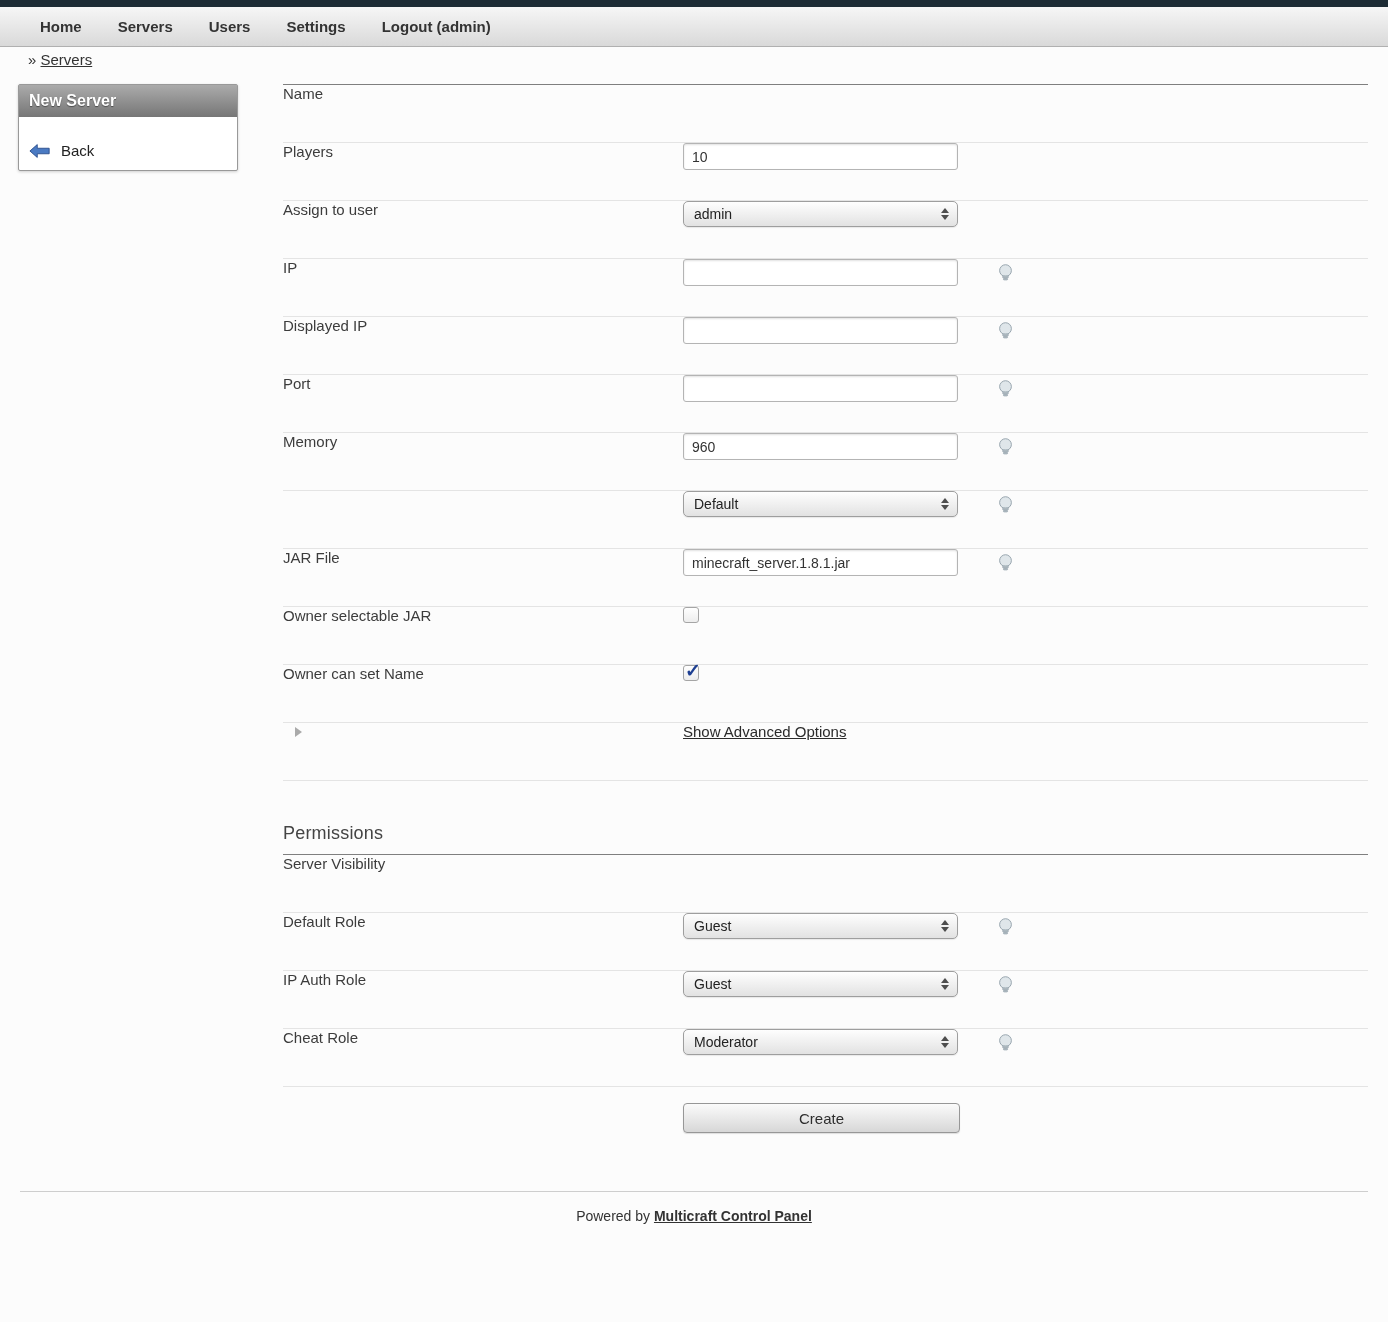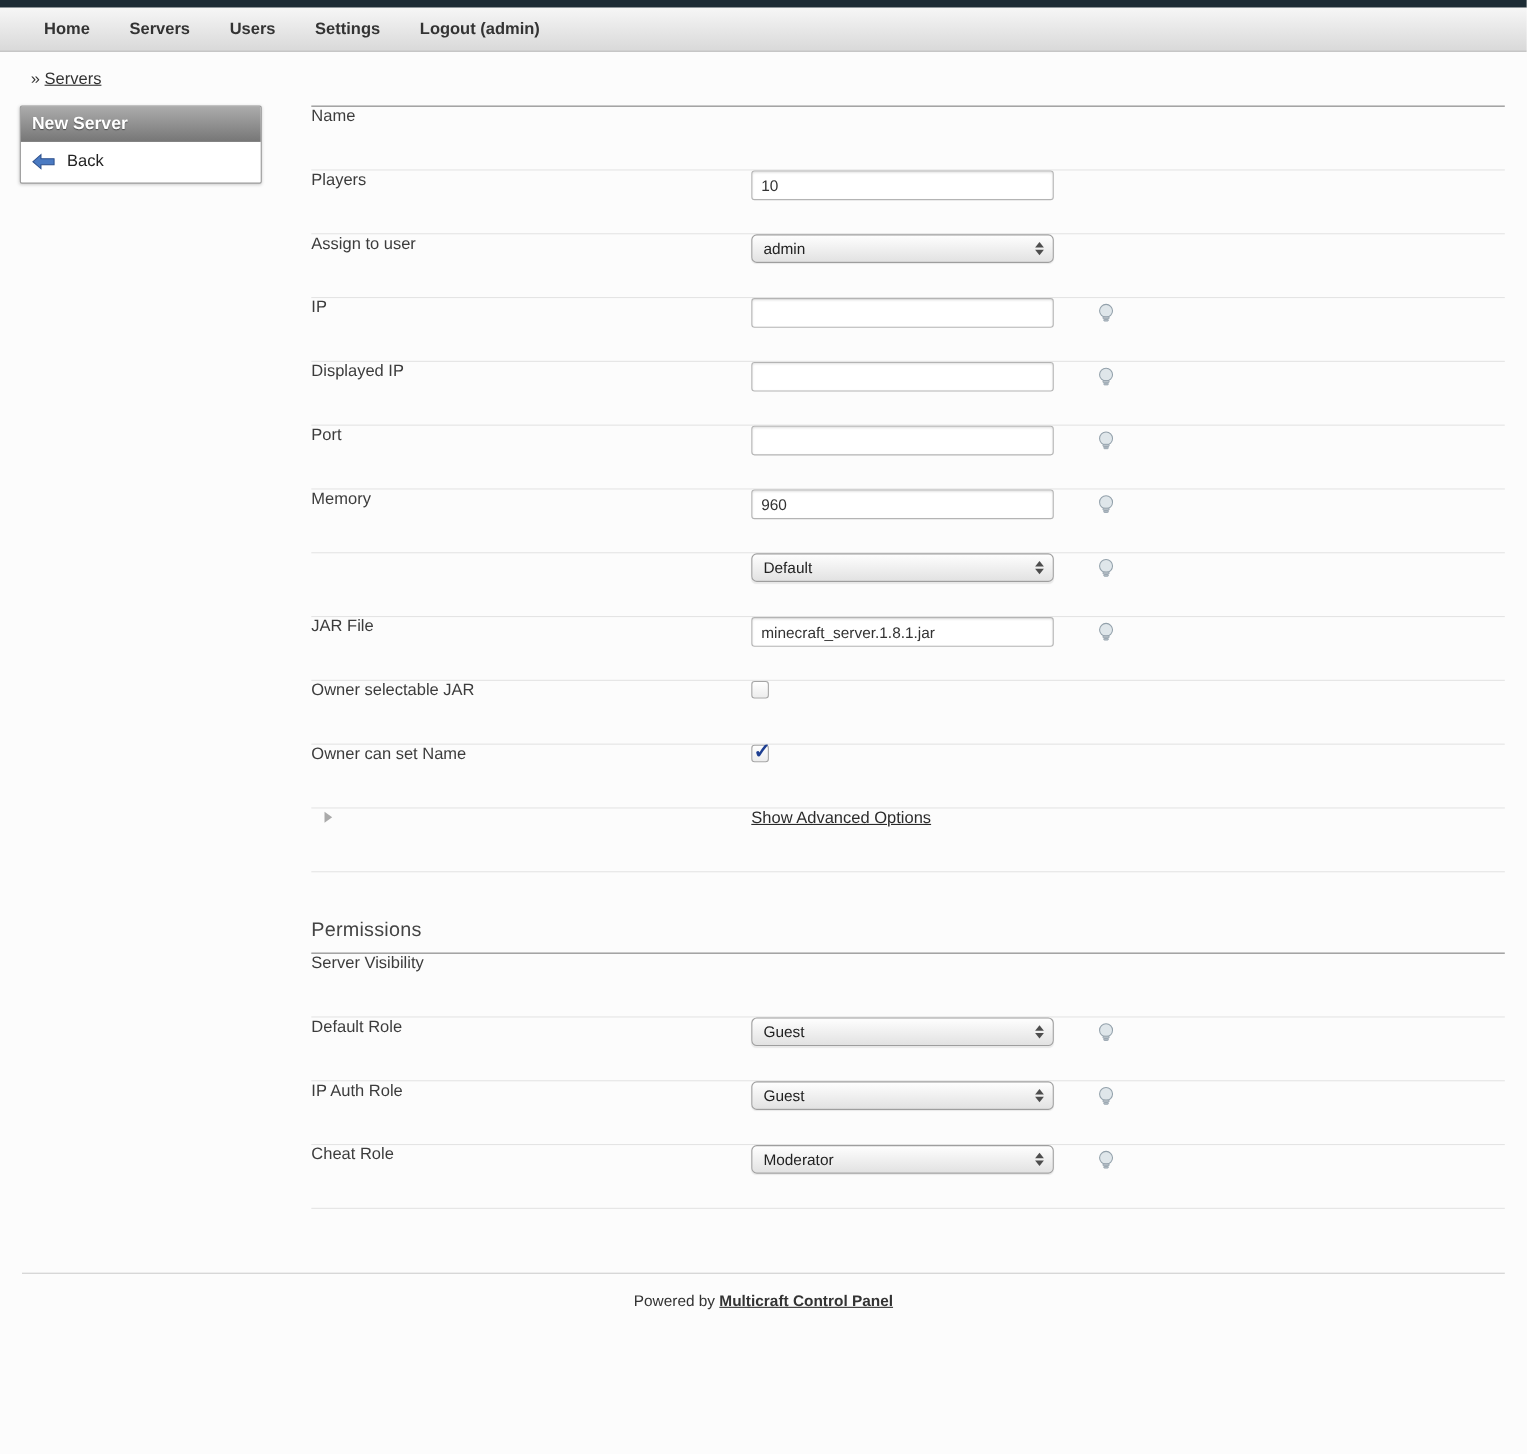--- a/index.html
+++ b/index.html
@@ -19,40 +19,40 @@
     border-bottom: 1px solid #b0b0b0;
     display: flex; align-items: center;
     padding-left: 40px; gap: 36px;
   }
   .nav-item {
     font-size: 15px; font-weight: bold; color: #333;
     cursor: pointer; white-space: nowrap;
   }
 
   
-  .breadcrumb { padding: 16px 0 0 28px; font-size: 15px; color: #333; }
+  .breadcrumb { padding: 4px 0 0 28px; font-size: 15px; color: #333; }
   .breadcrumb a, .crumb-link { color: #333; text-decoration: underline; cursor: pointer; }
 
   
   .content { display: flex; align-items: flex-start; padding-left: 18px; margin-top: 16px; }
   .sidebar {
     width: 220px; flex: 0 0 220px;
     border: 1px solid #999; border-radius: 2px;
     background: #fff;
     box-shadow: 0 1px 3px rgba(0,0,0,.18);
   }
   .sidebar-header {
     background: linear-gradient(#ababab, #767676);
     color: #fff; font-weight: bold; font-size: 16px;
     padding: 7px 10px;
     text-shadow: 0 1px 1px rgba(0,0,0,.45);
   }
   .sidebar-back {
     display: flex; align-items: center; gap: 10px;
-    padding: 9px 10px 11px; font-size: 15px; cursor: pointer; color: #222;
+    padding: 9px 10px 11px; font-size: 15px; cursor: pointer; color: #222; margin-top: 16px;
   }
   .back-arrow { width: 22px; height: 16px; display: inline-block; }
 
   .main { flex: 1; margin-left: 45px; margin-right: 20px; }
 
   .section-title {
     font-size: 18px; font-weight: normal; color: #444;
     margin: 10px 0 10px; letter-spacing: .2px;
   }
   .section-rule { border: none; border-top: 1px solid #7f7f7f; margin: 0 0 0; }
@@ -370,20 +370,24 @@
             <span class="bulb">
               <svg viewBox="0 0 20 20" width="19" height="19">
                 <circle cx="10" cy="8" r="6.2" fill="#dfe6ea" stroke="#93a1ab" stroke-width="1"></circle>
                 <rect x="7" y="13.6" width="6" height="2.2" rx="1" fill="#b9c2c9" stroke="#93a1ab" stroke-width="0.8"></rect>
                 <rect x="7.8" y="16.2" width="4.4" height="1.6" rx="0.8" fill="#b9c2c9" stroke="#93a1ab" stroke-width="0.8"></rect>
               </svg>
             </span>
           </div>
         </div>
 
+        <div class="create-row">
+          <div class="create-spacer"></div>
+          <button class="create-button">Create</button>
+        </div>
       </div>
 
     </div>
   </div>
 
   <div class="footer">
     <span>Powered by</span>
     <span class="footer-link">Multicraft Control Panel</span>
   </div>
 

